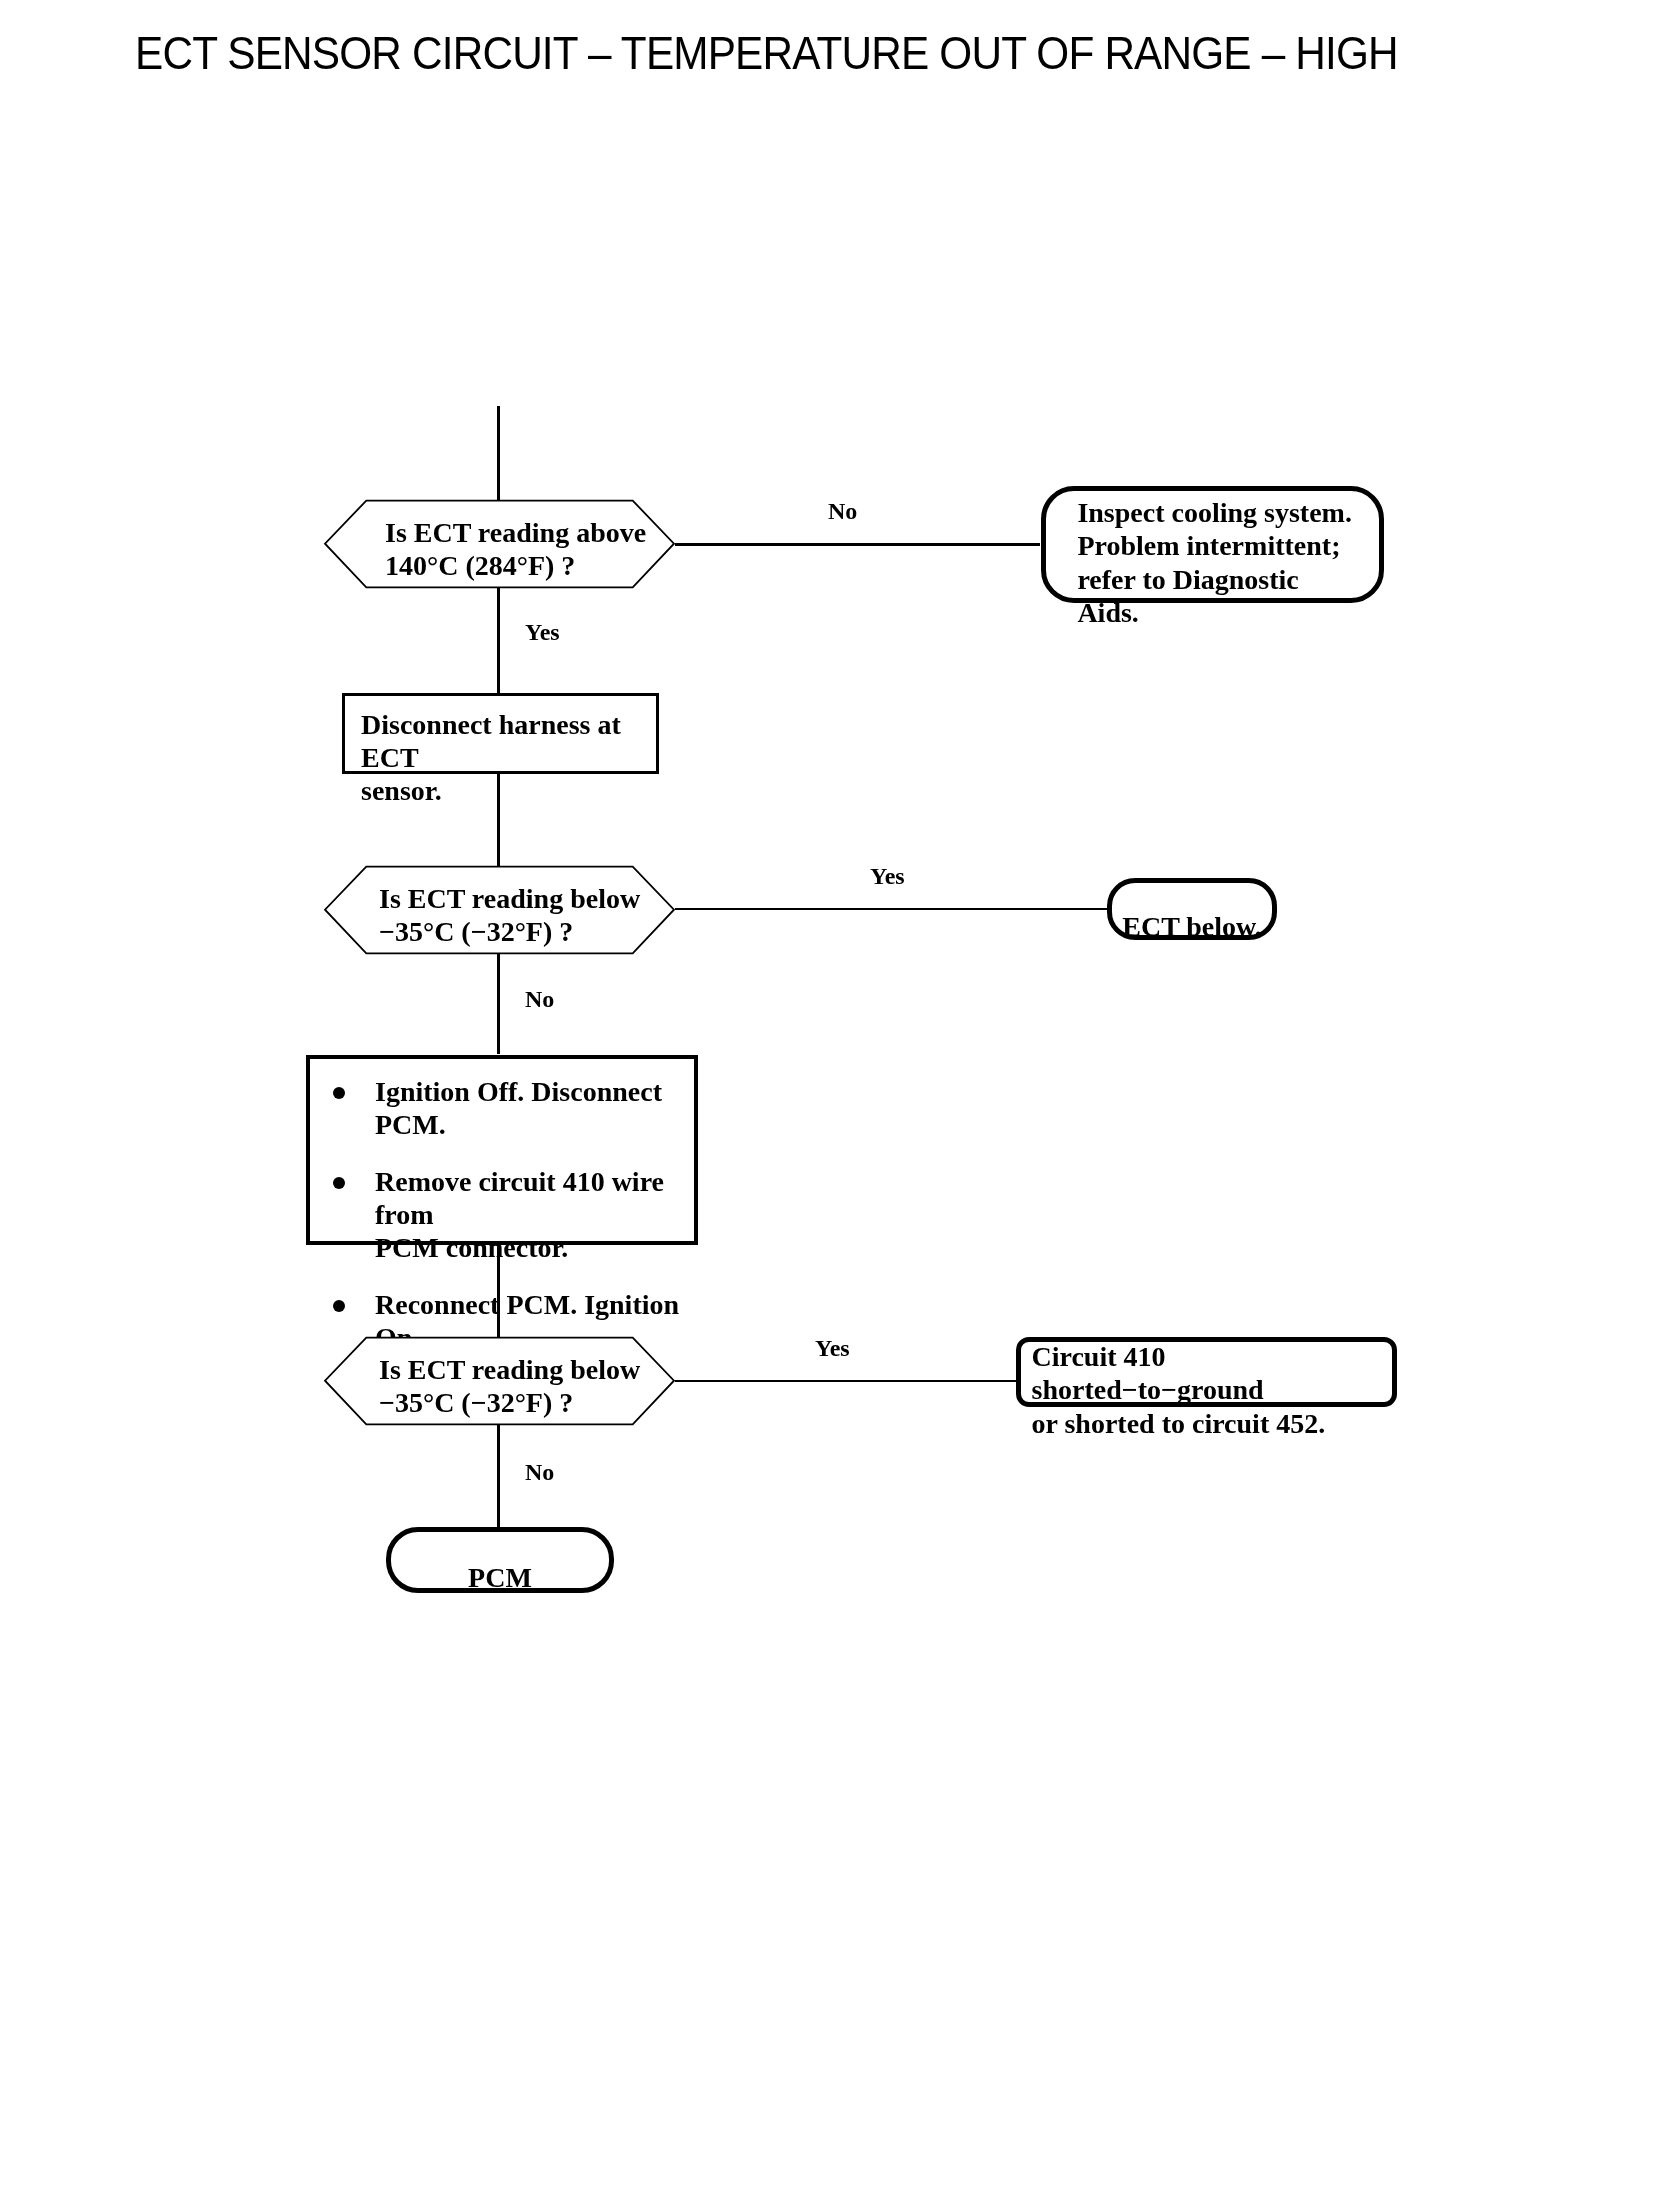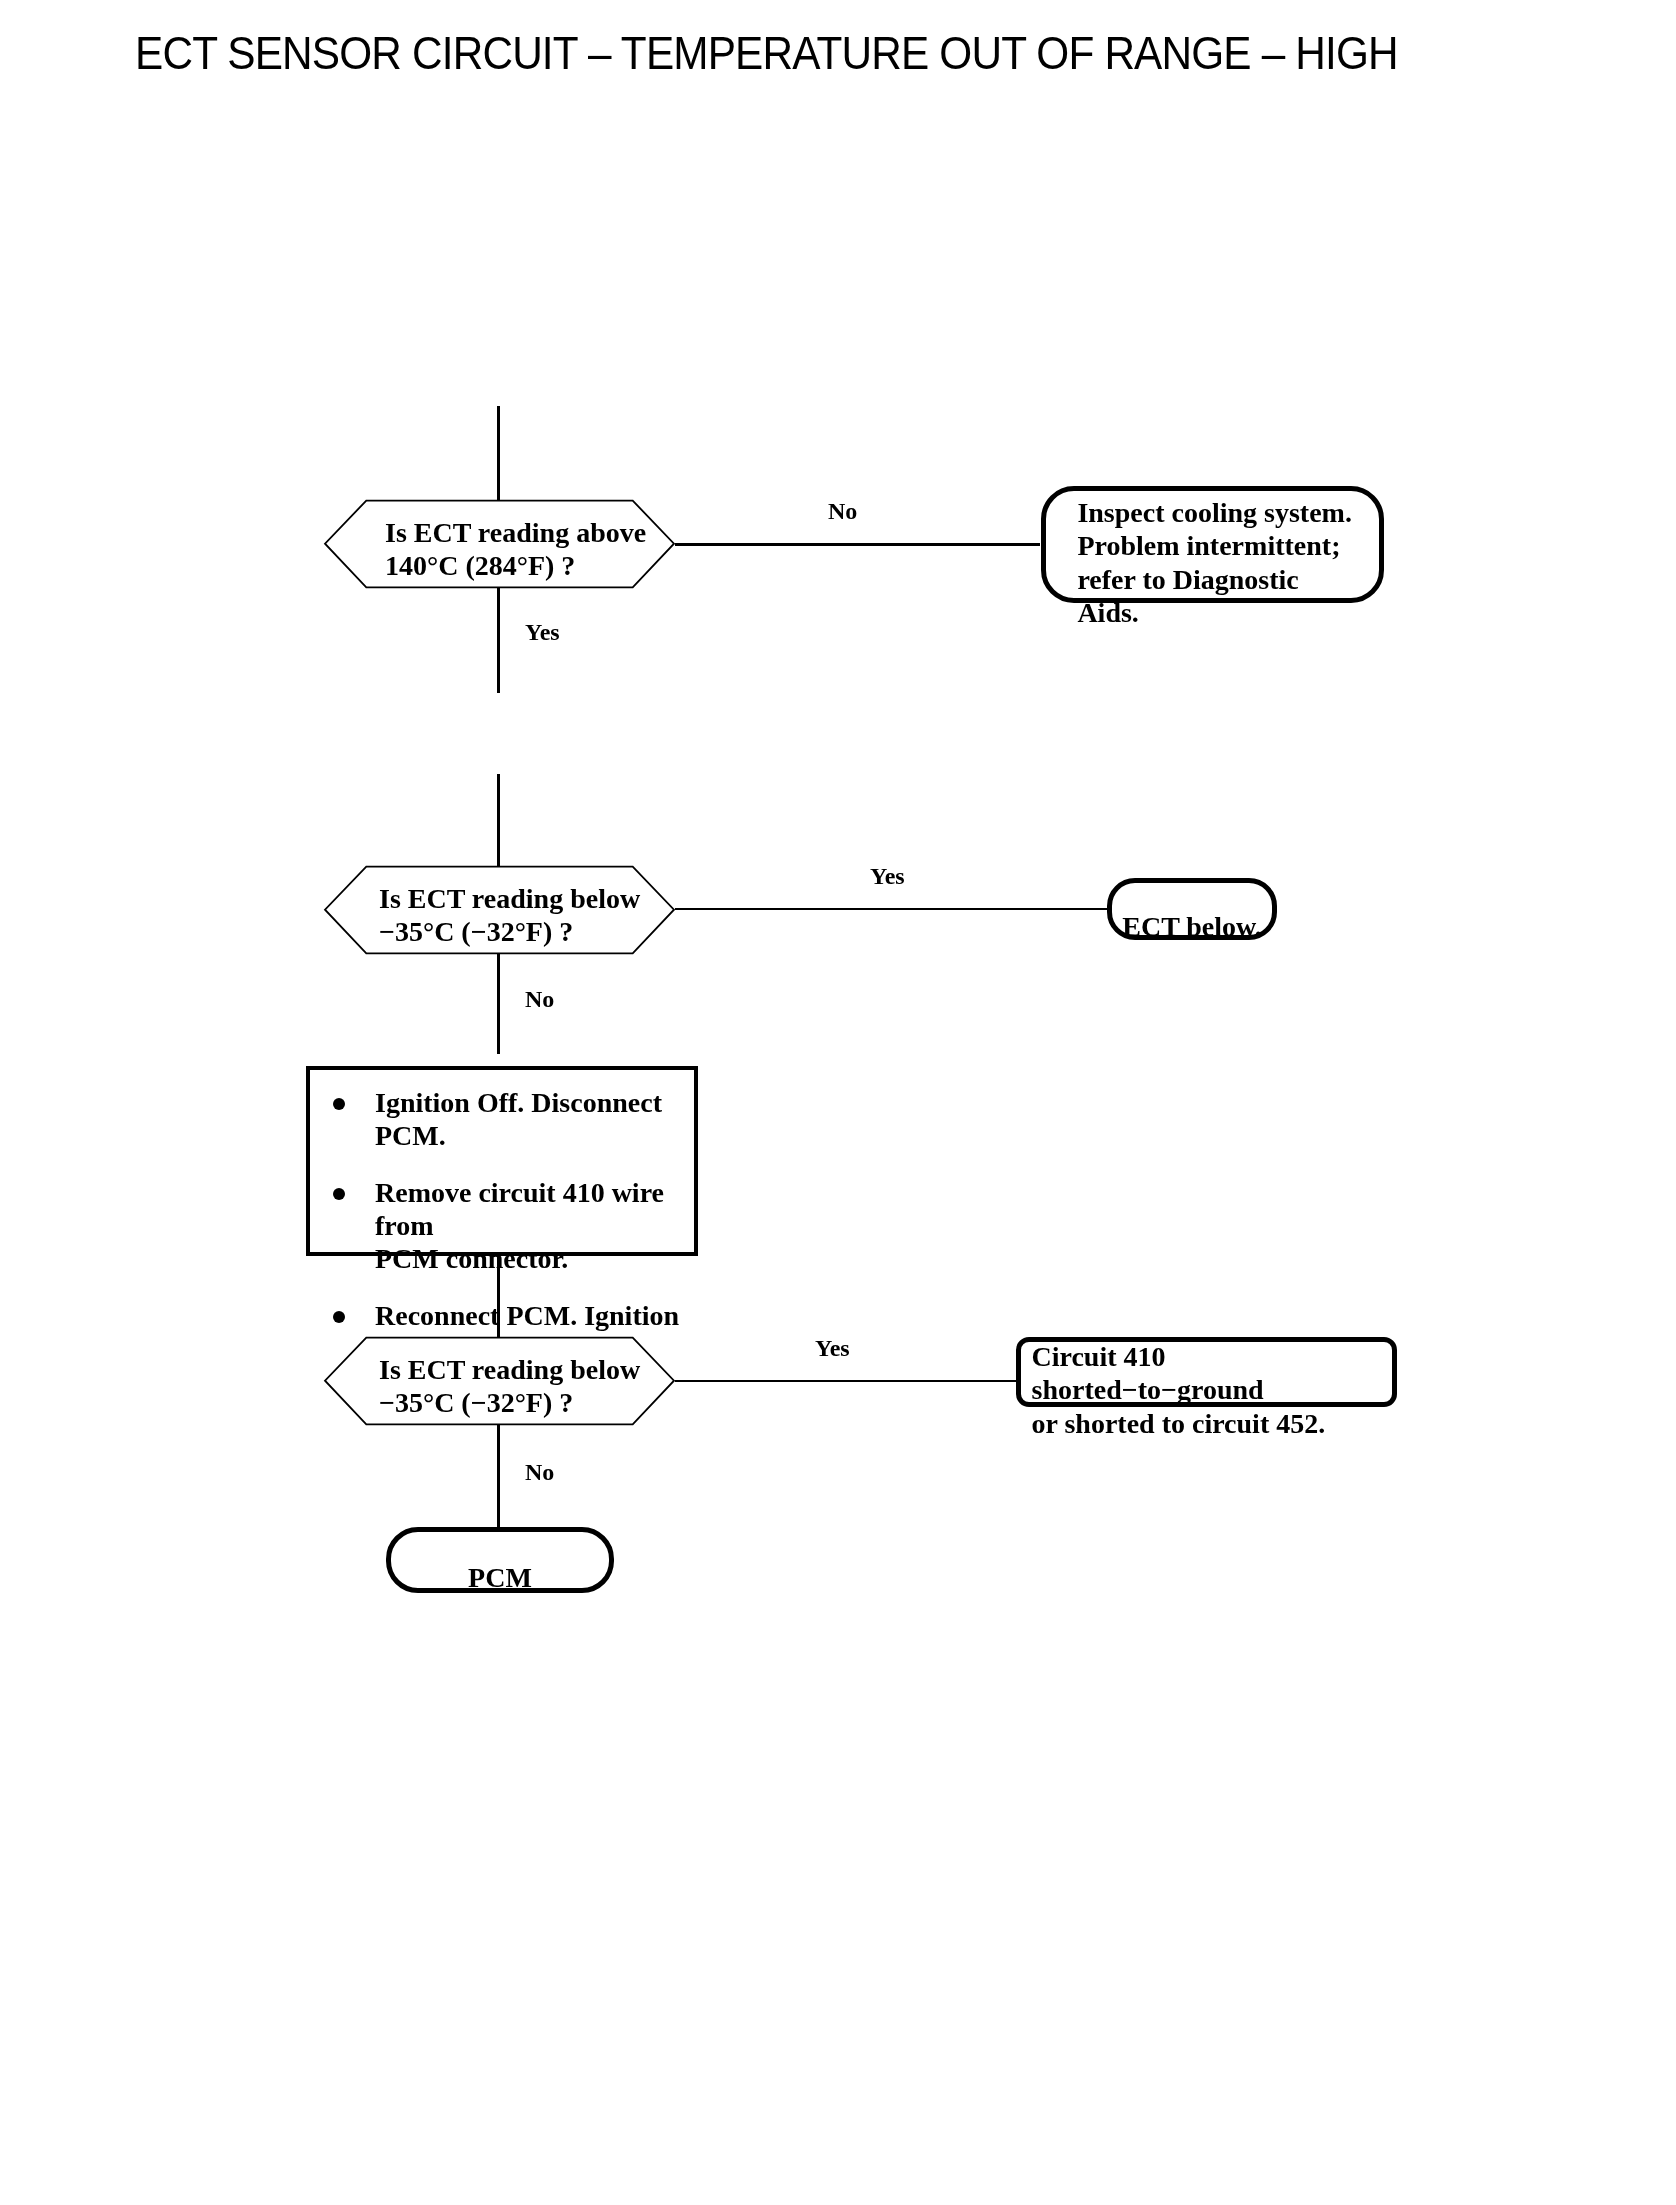--- a/index.html
+++ b/index.html
@@ -186,38 +186,42 @@
   <div class="edge-label" style="left:828px; top:498px;">No</div>
 
   <div class="terminal" style="left:1041px; top:486px; width:343px; height:117px; border-radius:33px; padding:0 18px;">
     <div class="node-text" style="padding-left:13.4px;">Inspect cooling system.
 Problem intermittent;
 refer to Diagnostic Aids.</div>
   </div>
 
   <div class="edge-label" style="left:525px; top:619px;">Yes</div>
 
+  <div class="process-box" style="left:342px; top:693px; width:317px; height:81px;">
+    <div class="node-text" style="left:16px; top:12px; white-space:pre-line;">Disconnect harness at ECT
+sensor.</div>
+  </div>
 
   <div class="decision" style="left:324px; top:866px; width:351px; height:88px;">
     <svg width="351" height="88" viewBox="0 0 577 145">
       <polygon points="69,1 508,1 576,72 508,144 69,144 1,72" fill="#ffffff" stroke="#000000" stroke-width="3"></polygon>
     </svg>
     <div class="node-text" style="left:55px; top:16px;">Is ECT reading below
 −35°C (−32°F) ?</div>
   </div>
 
   <div class="edge-label" style="left:870px; top:863px;">Yes</div>
 
   <div class="terminal center" style="left:1107px; top:878px; width:170px; height:62px; border-radius:28px;">
     <div class="node-text">ECT below.</div>
   </div>
 
   <div class="edge-label" style="left:525px; top:986px;">No</div>
 
-  <div class="bullet-box" style="left:306px; top:1055px; width:392px; height:190px;margin-top:11px;">
+  <div class="bullet-box" style="left:306px; top:1055px; width:392px; height:190px;">
     <ul class="bullet-list">
       <li class="bullet-item">Ignition Off. Disconnect PCM.</li>
       <li class="bullet-item">Remove circuit 410 wire from
 PCM connector.</li>
       <li class="bullet-item">Reconnect PCM. Ignition On.</li>
     </ul>
   </div>
 
   <div class="decision" style="left:324px; top:1337px; width:351px; height:88px;">
     <svg width="351" height="88" viewBox="0 0 577 145">

